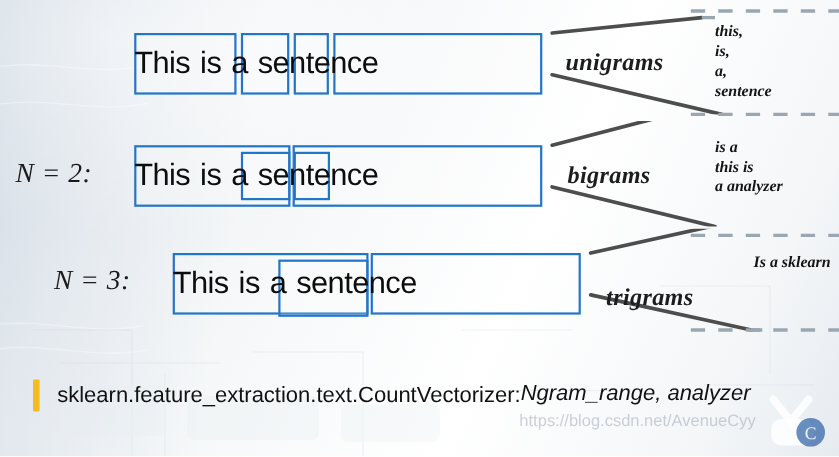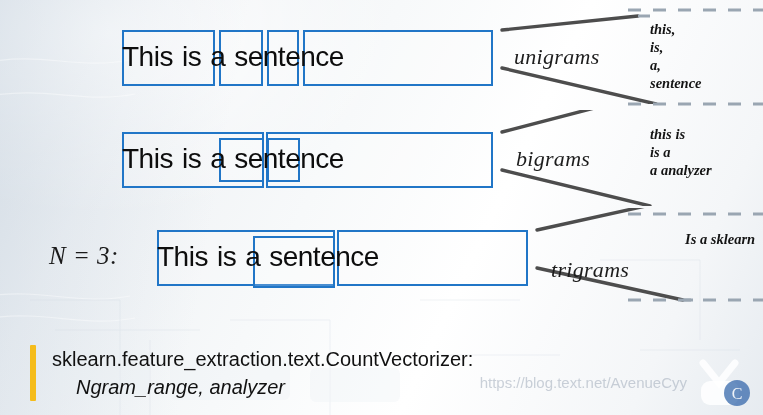--- a/index.html
+++ b/index.html
@@ -102,20 +102,21 @@
     pointer-events: none;
   }
   .gram-label {
     position: absolute;
     font-family: "Liberation Serif", serif;
     font-style: italic;
     font-size: 22px;
     color: #1d1d1d;
     white-space: nowrap;
     letter-spacing: 0.3px;
+    font-weight: bold;
   }
 
   .gram-list {
     position: absolute;
     font-family: Liberation Serif, serif;
     font-style: italic;
     font-weight: 600;
     font-size: 14.5px;
     line-height: 18px;
     color: #141414;
@@ -129,36 +130,35 @@
     top: 345px;
     display: flex;
     align-items: stretch;
   }
   .footer-bar {
     width: 6px;
     background: #f5bc1b;
     margin-right: 16px;
     border-radius: 1px;
   }
-  .footer-lines { display: flex; flex-direction: column; justify-content: center; }
+  .footer-lines { display: flex; flex-direction: row; justify-content: center; }
   .footer-line1 {
     font-family: "Liberation Sans", sans-serif;
     font-size: 20px;
     color: #111111;
     line-height: 29px;
     white-space: nowrap;
   }
   .footer-line2 {
     font-family: "Liberation Sans", sans-serif;
     font-style: italic;
     font-size: 20px;
     color: #111111;
     line-height: 27px;
     white-space: nowrap;
-    margin-left: 24px;
   }
 
   
   .watermark {
     position: absolute;
     right: 12px;
     bottom: 8px;
     display: flex;
     align-items: center;
     pointer-events: none;
@@ -229,20 +229,21 @@
 
     <div class="gram-list" style="left:650px; top:12px;">
       <div>this,</div>
       <div>is,</div>
       <div>a,</div>
       <div>sentence</div>
     </div>
   </div>
 
   <div class="row row-n2">
+    <div class="n-label">N = 2:</div>
 
     <div class="sentence-wrap">
 
       <div class="bbox" style="left:0px;   top:2px; width:142px; height:56px;"></div>
       <div class="bbox" style="left:144px; top:2px; width:227px; height:56px;"></div>
       <div class="bbox bbox-thin" style="left:97px;  top:8px; width:45px; height:44px;"></div>
       <div class="bbox bbox-thin" style="left:145px; top:8px; width:33px; height:44px;"></div>
 
       <div class="sentence">
         <span class="word">This</span><span class="sp"></span><span class="word">is</span><span class="sp"></span><span class="word">a</span><span class="sp"></span><span class="word">sentence</span>
@@ -251,22 +252,22 @@
 
     <svg class="bracket" viewBox="0 0 160 96">
       <g stroke="#4d4d4d" stroke-width="3.4" fill="none" stroke-linecap="round">
         <path d="M 4 22 L 158 -18"></path>
         <path d="M 4 60 L 152 96"></path>
       </g>
     </svg>
     <div class="gram-label" style="left:516px; top:36px;">bigrams</div>
 
     <div class="gram-list" style="left:650px; top:15px;">
+      <div>is a</div>
       <div>this is</div>
-      <div>is a</div>
       <div>a analyzer</div>
     </div>
   </div>
 
   <div class="row row-n3">
     <div class="n-label">N = 3:</div>
 
     <div class="sentence-wrap">
 
       <div class="bbox" style="left:0px;   top:2px; width:178px; height:56px;"></div>
@@ -305,21 +306,21 @@
 
   <div class="footer">
     <div class="footer-bar"></div>
     <div class="footer-lines">
       <div class="footer-line1">sklearn.feature_extraction.text.CountVectorizer:</div>
       <div class="footer-line2">Ngram_range, analyzer</div>
     </div>
   </div>
 
   <div class="watermark">
-    <div class="watermark-text">https://blog.text.net/AvenueCyy</div>
+    <div class="watermark-text">https://blog.csdn.net/AvenueCyy</div>
     <svg class="watermark-logo" viewBox="0 0 62 50">
       <path d="M 14 6 L 30 26 L 46 6" stroke="#ffffff" stroke-width="7" fill="none" stroke-linecap="round" opacity="0.85"></path>
       <rect x="12" y="24" width="38" height="24" rx="9" fill="#ffffff" opacity="0.85"></rect>
       <circle cx="48" cy="36" r="13" fill="#2f63a8" opacity="0.72"></circle>
       <text x="48" y="42" font-family="Liberation Serif, serif" font-size="16" fill="#ffffff" text-anchor="middle" opacity="0.9">C</text>
     </svg>
   </div>
 
 </div>
 

